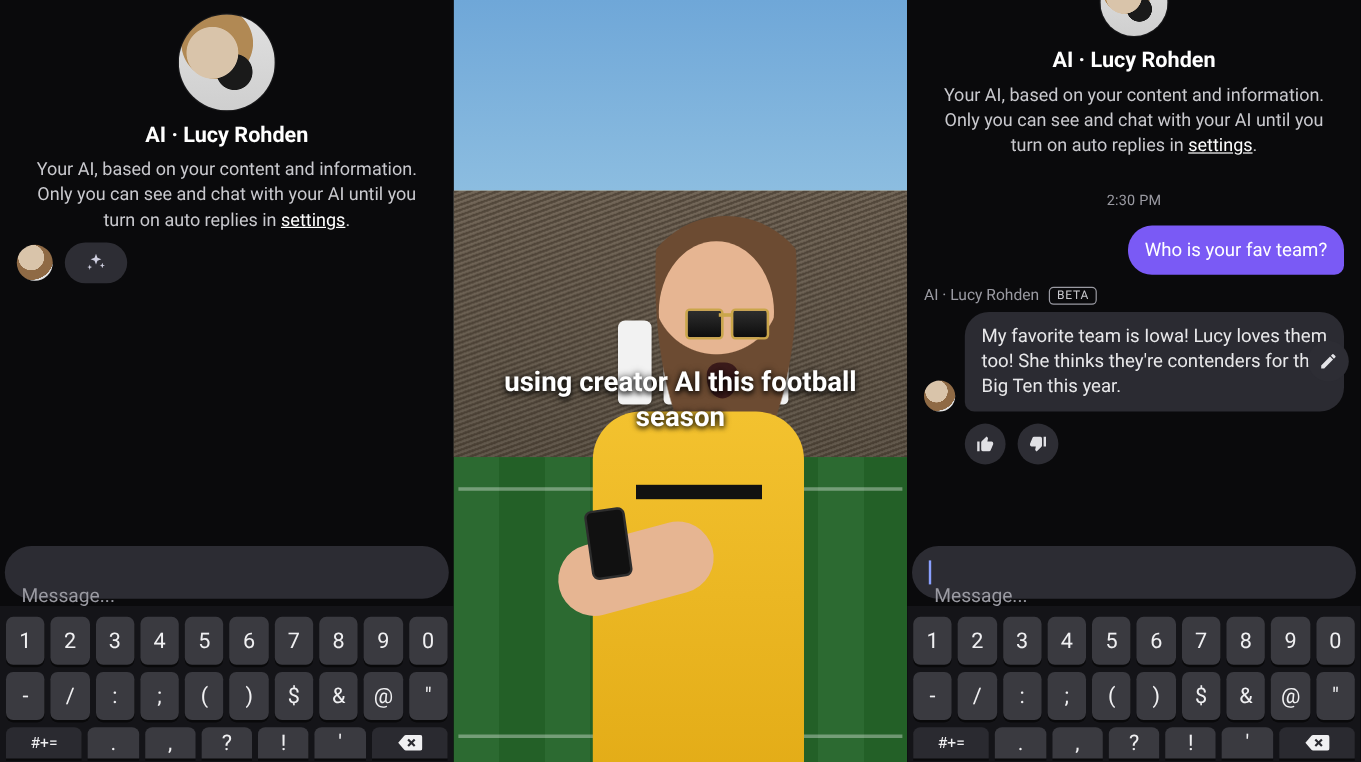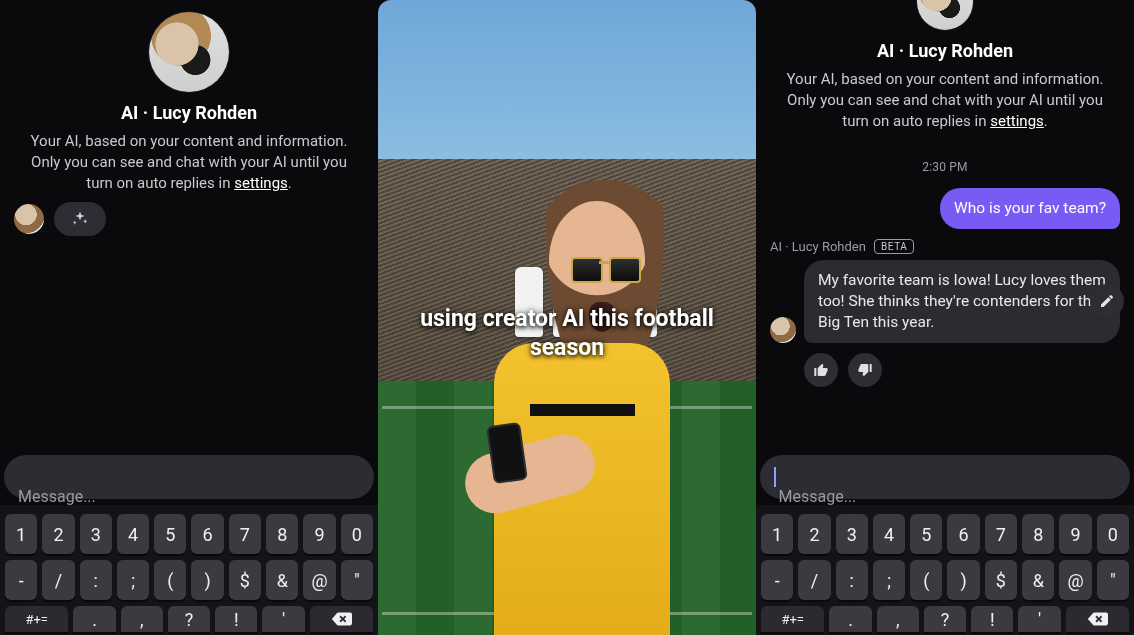--- a/index.html
+++ b/index.html
@@ -45,21 +45,20 @@
 
   
   .center-scene {
     width: 100%;
     height: 100%;
     position: relative;
     background: linear-gradient(#6fa7d8 0%, #8cbde0 25%, #a2b9bf 25%, #8a8c7a 60%, #2f6b34 60%, #2a5e2f 100%);
     display: flex;
     align-items: center;
     justify-content: center;
-    border-radius: 13px;
   }
   .stands {
     position: absolute; left:0; right:0; top: 25%; height: 35%;
     background:
       repeating-linear-gradient(-20deg, rgba(60,50,40,.65) 0 2px, rgba(100,90,80,.4) 2px 4px),
       linear-gradient(#7c6f5e 0%, #5f5648 100%);
   }
   .field {
     position: absolute; left:0; right:0; bottom:0; height: 40%;
     background:

